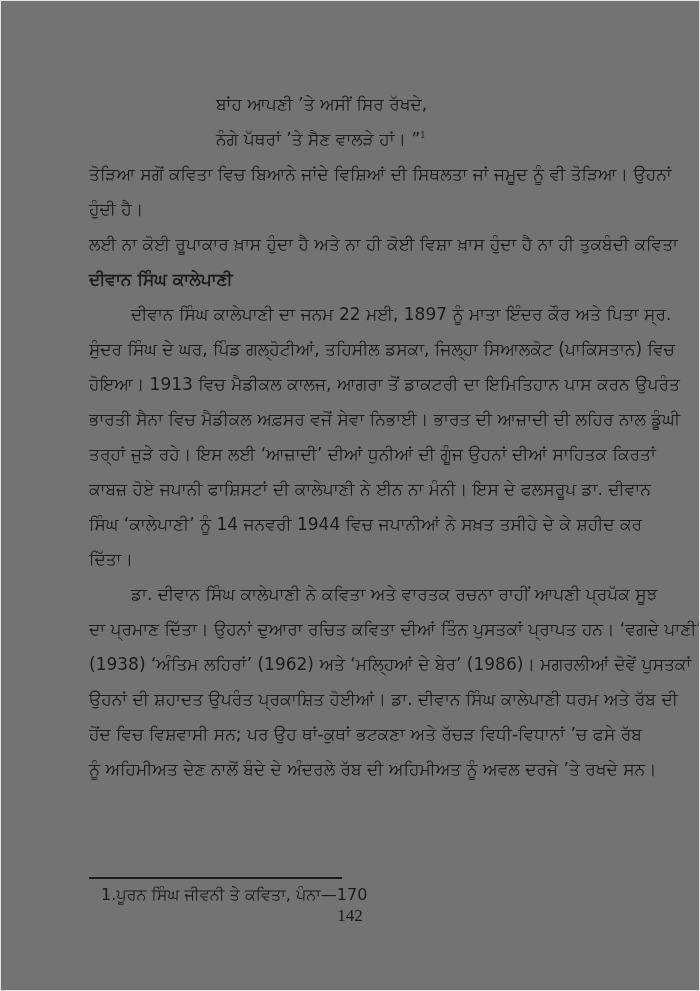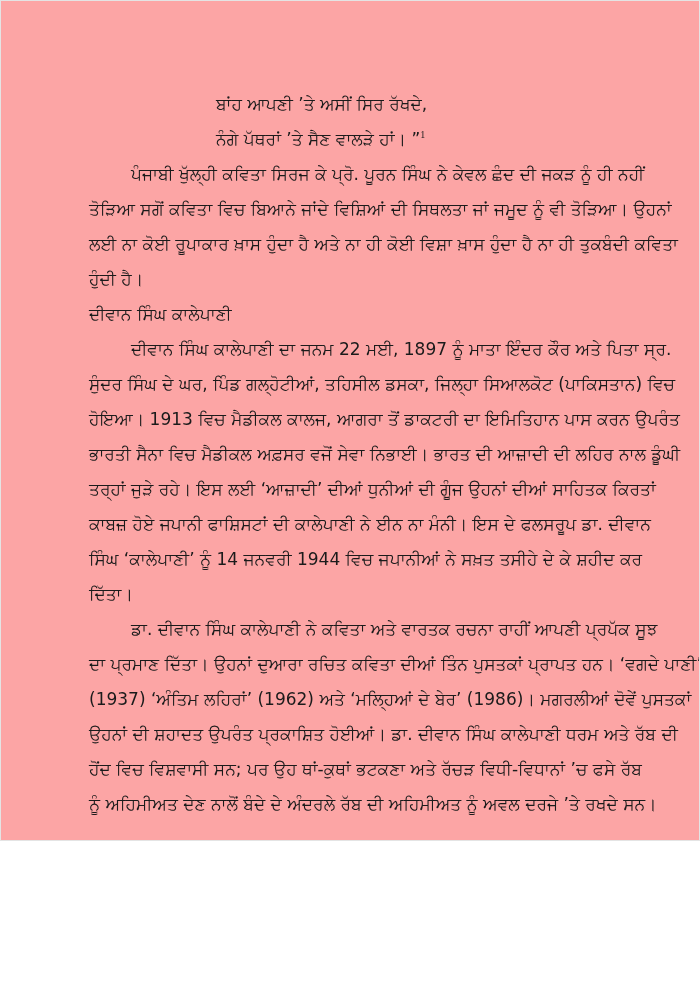--- a/index.html
+++ b/index.html
@@ -3,43 +3,43 @@
 <meta charset="utf-8">
 <style>
   html, body {
     margin: 0;
     padding: 0;
     background: #ffffff;
   }
   .page {
     position: relative;
     width: 700px;
-    height: 841px;
-    background: #fca5a5;
+    height: 991px;
+    background: #737373;
     border: 1px solid #e4e4e4;
     box-sizing: border-box;
     color: #1b1b1b;
     font-family: "DejaVu Sans", sans-serif;
     overflow: hidden;
   }
   .textblock {
     position: absolute;
     left: 88px;
     top: 86px;
     width: 526px;
     font-size: 17px;
   }
   .line {
     height: 35px;
     line-height: 35px;
     white-space: nowrap;
   }
   .indent { padding-left: 42px; }
   .quote-indent { padding-left: 127px; }
-  .heading { font-weight: normal; }
+  .heading { font-weight: bold; }
   sup.fn-ref {
     font-size: 10px;
     vertical-align: super;
     line-height: 0;
     font-family: "Liberation Serif", serif;
   }
   .footnote-rule {
     position: absolute;
     left: 88px;
     top: 876px;
@@ -72,39 +72,38 @@
 
   <div class="textblock">
 
     <div class="line quote-indent">
       <span>ਬਾਂਹ ਆਪਣੀ ’ਤੇ ਅਸੀਂ ਸਿਰ ਰੱਖਦੇ,</span>
     </div>
     <div class="line quote-indent">
       <span>ਨੰਗੇ ਪੱਥਰਾਂ ’ਤੇ ਸੈਣ ਵਾਲੜੇ ਹਾਂ। ”</span><sup class="fn-ref">1</sup>
     </div>
 
-    <div class="line indent">ਪੰਜਾਬੀ ਖੁੱਲ੍ਹੀ ਕਵਿਤਾ ਸਿਰਜ ਕੇ ਪ੍ਰੋ. ਪੂਰਨ ਸਿੰਘ ਨੇ ਕੇਵਲ ਛੰਦ ਦੀ ਜਕੜ ਨੂੰ ਹੀ ਨਹੀਂ</div>
     <div class="line">ਤੋੜਿਆ ਸਗੋਂ ਕਵਿਤਾ ਵਿਚ ਬਿਆਨੇ ਜਾਂਦੇ ਵਿਸ਼ਿਆਂ ਦੀ ਸਿਥਲਤਾ ਜਾਂ ਜਮੂਦ ਨੂੰ ਵੀ ਤੋੜਿਆ। ਉਹਨਾਂ</div>
+    <div class="line">ਹੁੰਦੀ ਹੈ।</div>
     <div class="line">ਲਈ ਨਾ ਕੋਈ ਰੂਪਾਕਾਰ ਖ਼ਾਸ ਹੁੰਦਾ ਹੈ ਅਤੇ ਨਾ ਹੀ ਕੋਈ ਵਿਸ਼ਾ ਖ਼ਾਸ ਹੁੰਦਾ ਹੈ ਨਾ ਹੀ ਤੁਕਬੰਦੀ ਕਵਿਤਾ</div>
-    <div class="line">ਹੁੰਦੀ ਹੈ।</div>
 
     <div class="line heading">ਦੀਵਾਨ ਸਿੰਘ ਕਾਲੇਪਾਣੀ</div>
 
     <div class="line indent">ਦੀਵਾਨ ਸਿੰਘ ਕਾਲੇਪਾਣੀ ਦਾ ਜਨਮ 22 ਮਈ, 1897 ਨੂੰ ਮਾਤਾ ਇੰਦਰ ਕੌਰ ਅਤੇ ਪਿਤਾ ਸ੍ਰ.</div>
     <div class="line">ਸੁੰਦਰ ਸਿੰਘ ਦੇ ਘਰ, ਪਿੰਡ ਗਲ੍ਹੋਟੀਆਂ, ਤਹਿਸੀਲ ਡਸਕਾ, ਜਿਲ੍ਹਾ ਸਿਆਲਕੋਟ (ਪਾਕਿਸਤਾਨ) ਵਿਚ</div>
     <div class="line">ਹੋਇਆ। 1913 ਵਿਚ ਮੈਡੀਕਲ ਕਾਲਜ, ਆਗਰਾ ਤੋਂ ਡਾਕਟਰੀ ਦਾ ਇਮਿਤਿਹਾਨ ਪਾਸ ਕਰਨ ਉਪਰੰਤ</div>
     <div class="line">ਭਾਰਤੀ ਸੈਨਾ ਵਿਚ ਮੈਡੀਕਲ ਅਫ਼ਸਰ ਵਜੋਂ ਸੇਵਾ ਨਿਭਾਈ। ਭਾਰਤ ਦੀ ਆਜ਼ਾਦੀ ਦੀ ਲਹਿਰ ਨਾਲ ਡੂੰਘੀ</div>
     <div class="line">ਤਰ੍ਹਾਂ ਜੁੜੇ ਰਹੇ। ਇਸ ਲਈ ‘ਆਜ਼ਾਦੀ’ ਦੀਆਂ ਧੁਨੀਆਂ ਦੀ ਗੂੰਜ ਉਹਨਾਂ ਦੀਆਂ ਸਾਹਿਤਕ ਕਿਰਤਾਂ</div>
     <div class="line">ਕਾਬਜ਼ ਹੋਏ ਜਪਾਨੀ ਫਾਸ਼ਿਸਟਾਂ ਦੀ ਕਾਲੇਪਾਣੀ ਨੇ ਈਨ ਨਾ ਮੰਨੀ। ਇਸ ਦੇ ਫਲਸਰੂਪ ਡਾ. ਦੀਵਾਨ</div>
     <div class="line">ਸਿੰਘ ‘ਕਾਲੇਪਾਣੀ’ ਨੂੰ 14 ਜਨਵਰੀ 1944 ਵਿਚ ਜਪਾਨੀਆਂ ਨੇ ਸਖ਼ਤ ਤਸੀਹੇ ਦੇ ਕੇ ਸ਼ਹੀਦ ਕਰ</div>
     <div class="line">ਦਿੱਤਾ।</div>
 
     <div class="line indent">ਡਾ. ਦੀਵਾਨ ਸਿੰਘ ਕਾਲੇਪਾਣੀ ਨੇ ਕਵਿਤਾ ਅਤੇ ਵਾਰਤਕ ਰਚਨਾ ਰਾਹੀਂ ਆਪਣੀ ਪ੍ਰਪੱਕ ਸੂਝ</div>
     <div class="line">ਦਾ ਪ੍ਰਮਾਣ ਦਿੱਤਾ। ਉਹਨਾਂ ਦੁਆਰਾ ਰਚਿਤ ਕਵਿਤਾ ਦੀਆਂ ਤਿੰਨ ਪੁਸਤਕਾਂ ਪ੍ਰਾਪਤ ਹਨ। ‘ਵਗਦੇ ਪਾਣੀ’</div>
-    <div class="line">(1937) ‘ਅੰਤਿਮ ਲਹਿਰਾਂ’ (1962) ਅਤੇ ‘ਮਲ੍ਹਿਆਂ ਦੇ ਬੇਰ’ (1986)। ਮਗਰਲੀਆਂ ਦੋਵੇਂ ਪੁਸਤਕਾਂ</div>
+    <div class="line">(1938) ‘ਅੰਤਿਮ ਲਹਿਰਾਂ’ (1962) ਅਤੇ ‘ਮਲ੍ਹਿਆਂ ਦੇ ਬੇਰ’ (1986)। ਮਗਰਲੀਆਂ ਦੋਵੇਂ ਪੁਸਤਕਾਂ</div>
     <div class="line">ਉਹਨਾਂ ਦੀ ਸ਼ਹਾਦਤ ਉਪਰੰਤ ਪ੍ਰਕਾਸ਼ਿਤ ਹੋਈਆਂ। ਡਾ. ਦੀਵਾਨ ਸਿੰਘ ਕਾਲੇਪਾਣੀ ਧਰਮ ਅਤੇ ਰੱਬ ਦੀ</div>
     <div class="line">ਹੋਂਦ ਵਿਚ ਵਿਸ਼ਵਾਸੀ ਸਨ; ਪਰ ਉਹ ਥਾਂ-ਕੁਥਾਂ ਭਟਕਣਾ ਅਤੇ ਰੱਚੜ ਵਿਧੀ-ਵਿਧਾਨਾਂ ’ਚ ਫਸੇ ਰੱਬ</div>
     <div class="line">ਨੂੰ ਅਹਿਮੀਅਤ ਦੇਣ ਨਾਲੋਂ ਬੰਦੇ ਦੇ ਅੰਦਰਲੇ ਰੱਬ ਦੀ ਅਹਿਮੀਅਤ ਨੂੰ ਅਵਲ ਦਰਜੇ ’ਤੇ ਰਖਦੇ ਸਨ।</div>
 
   </div>
 
   <div class="footnote-rule"></div>
   <div class="footnote">1.ਪੂਰਨ ਸਿੰਘ ਜੀਵਨੀ ਤੇ ਕਵਿਤਾ, ਪੰਨਾ—170</div>
   <div class="page-number">142</div>
 

